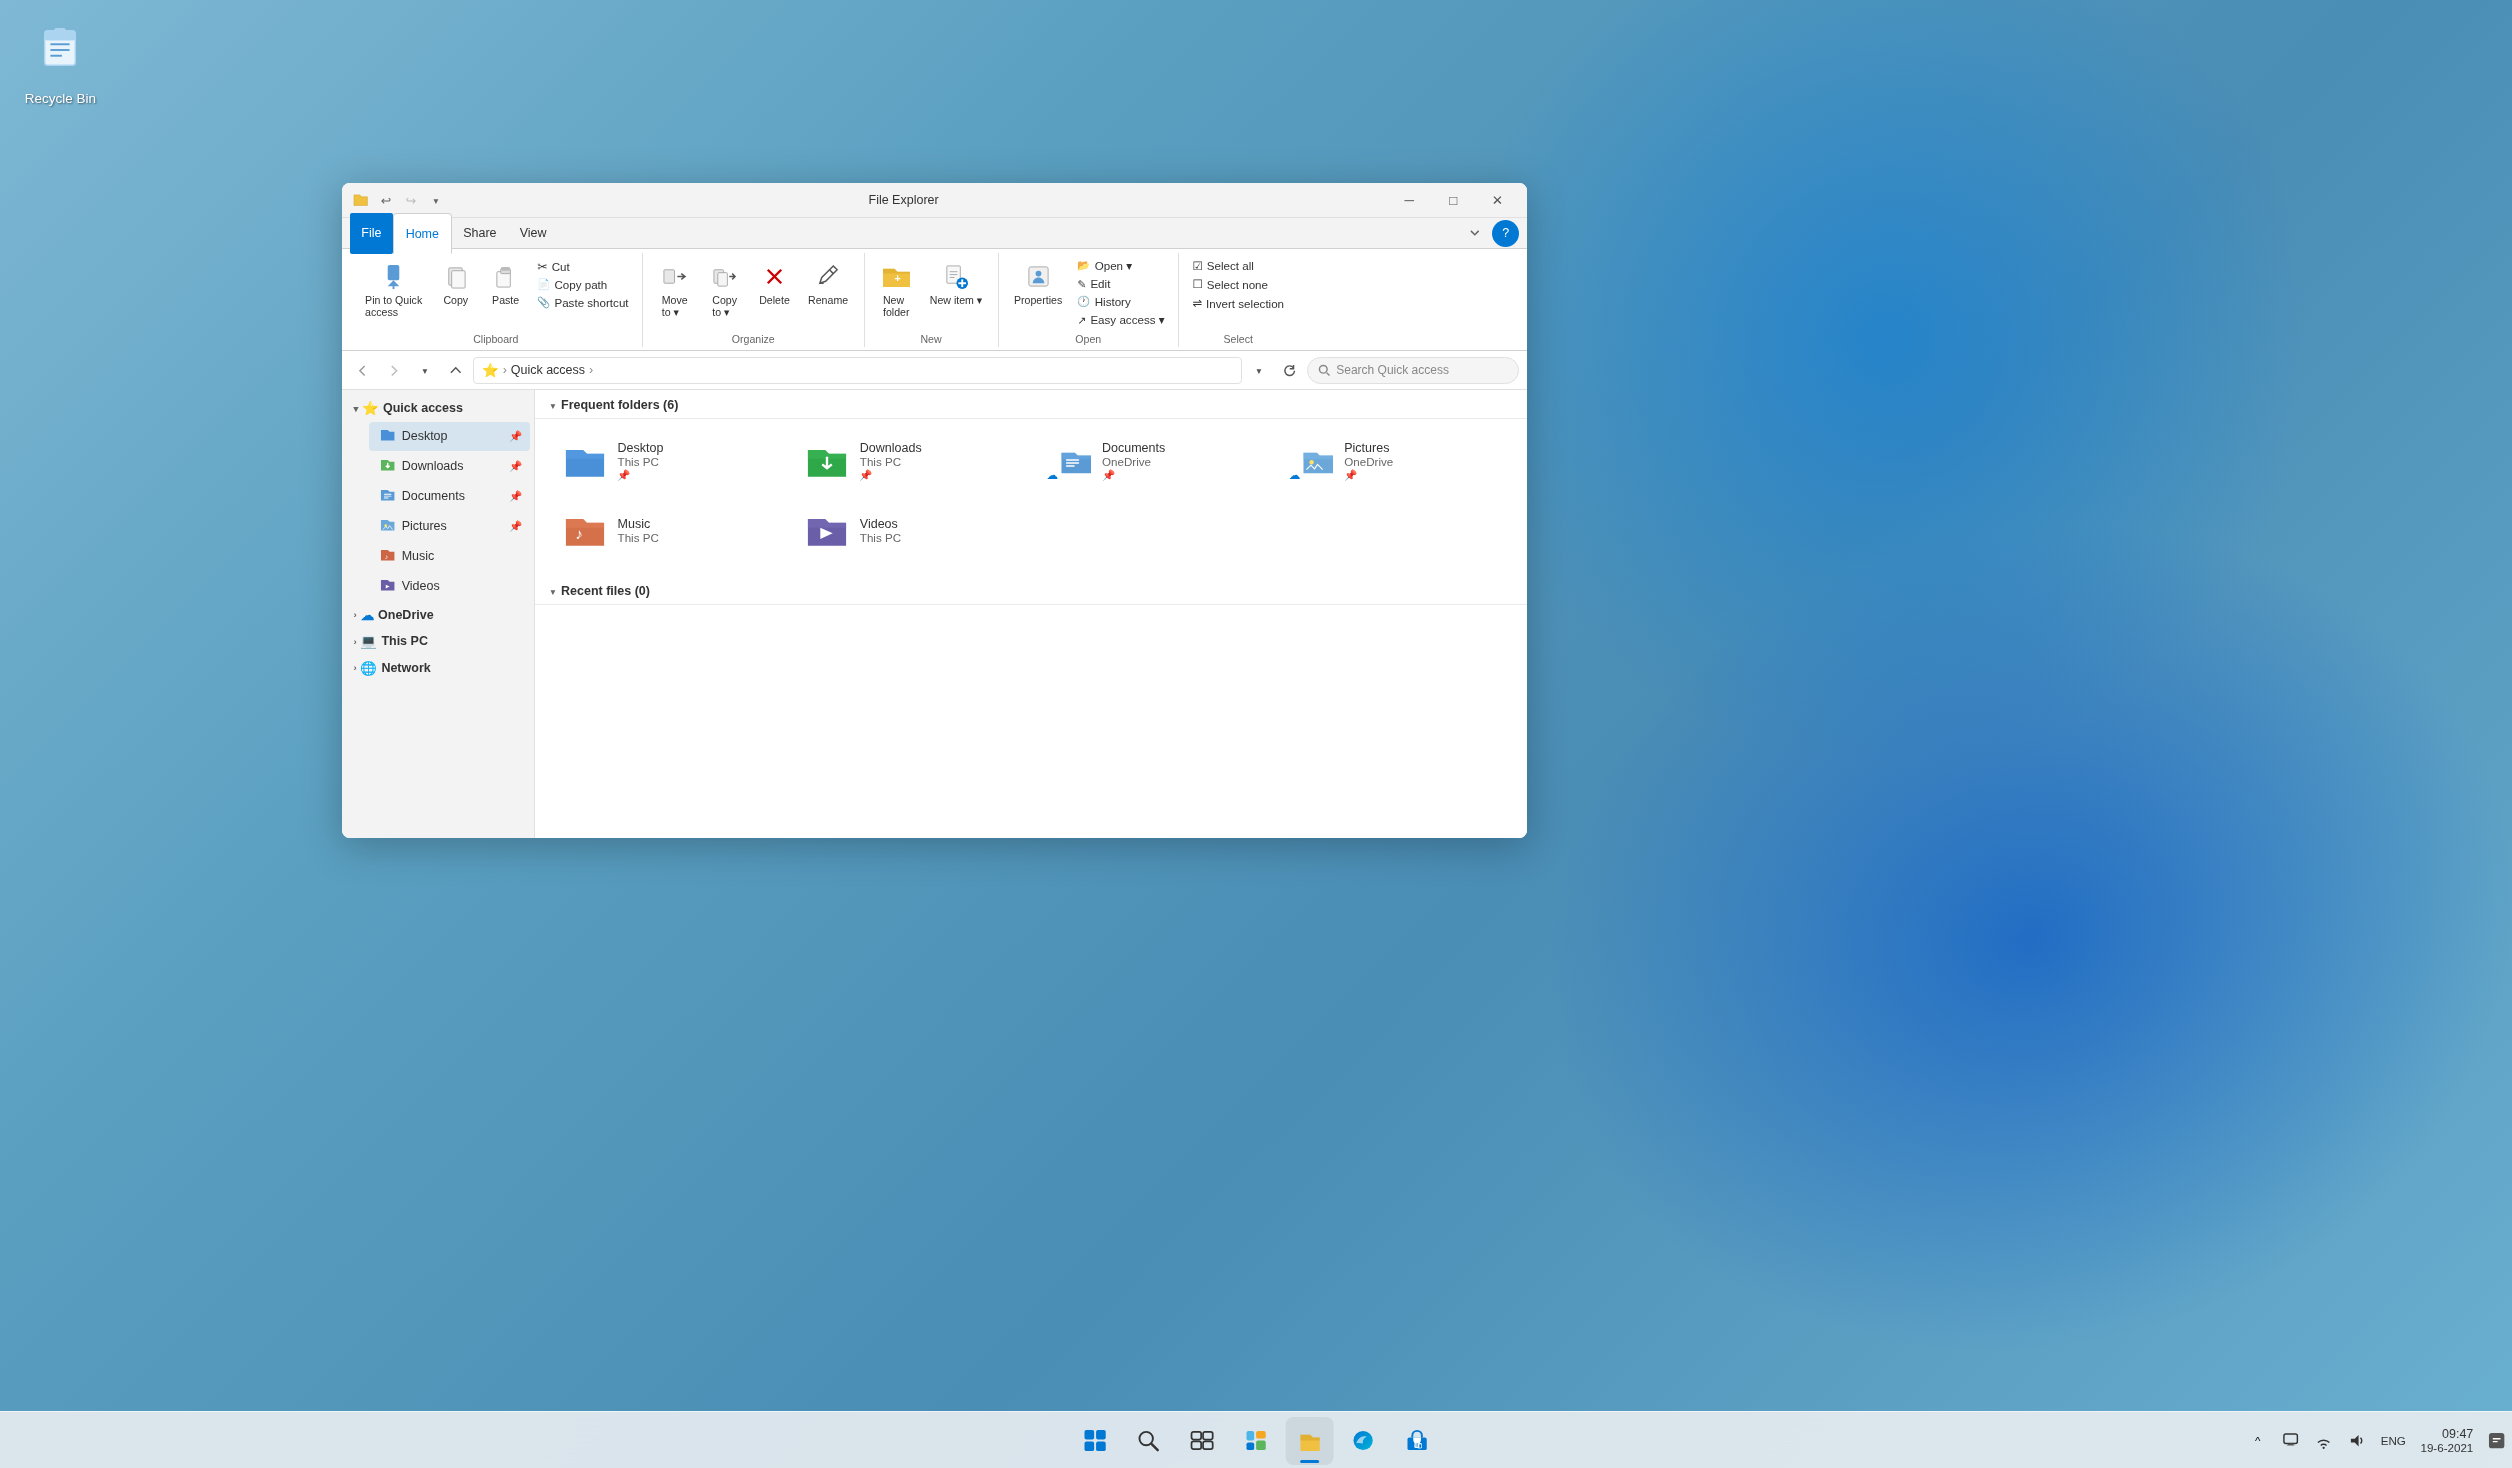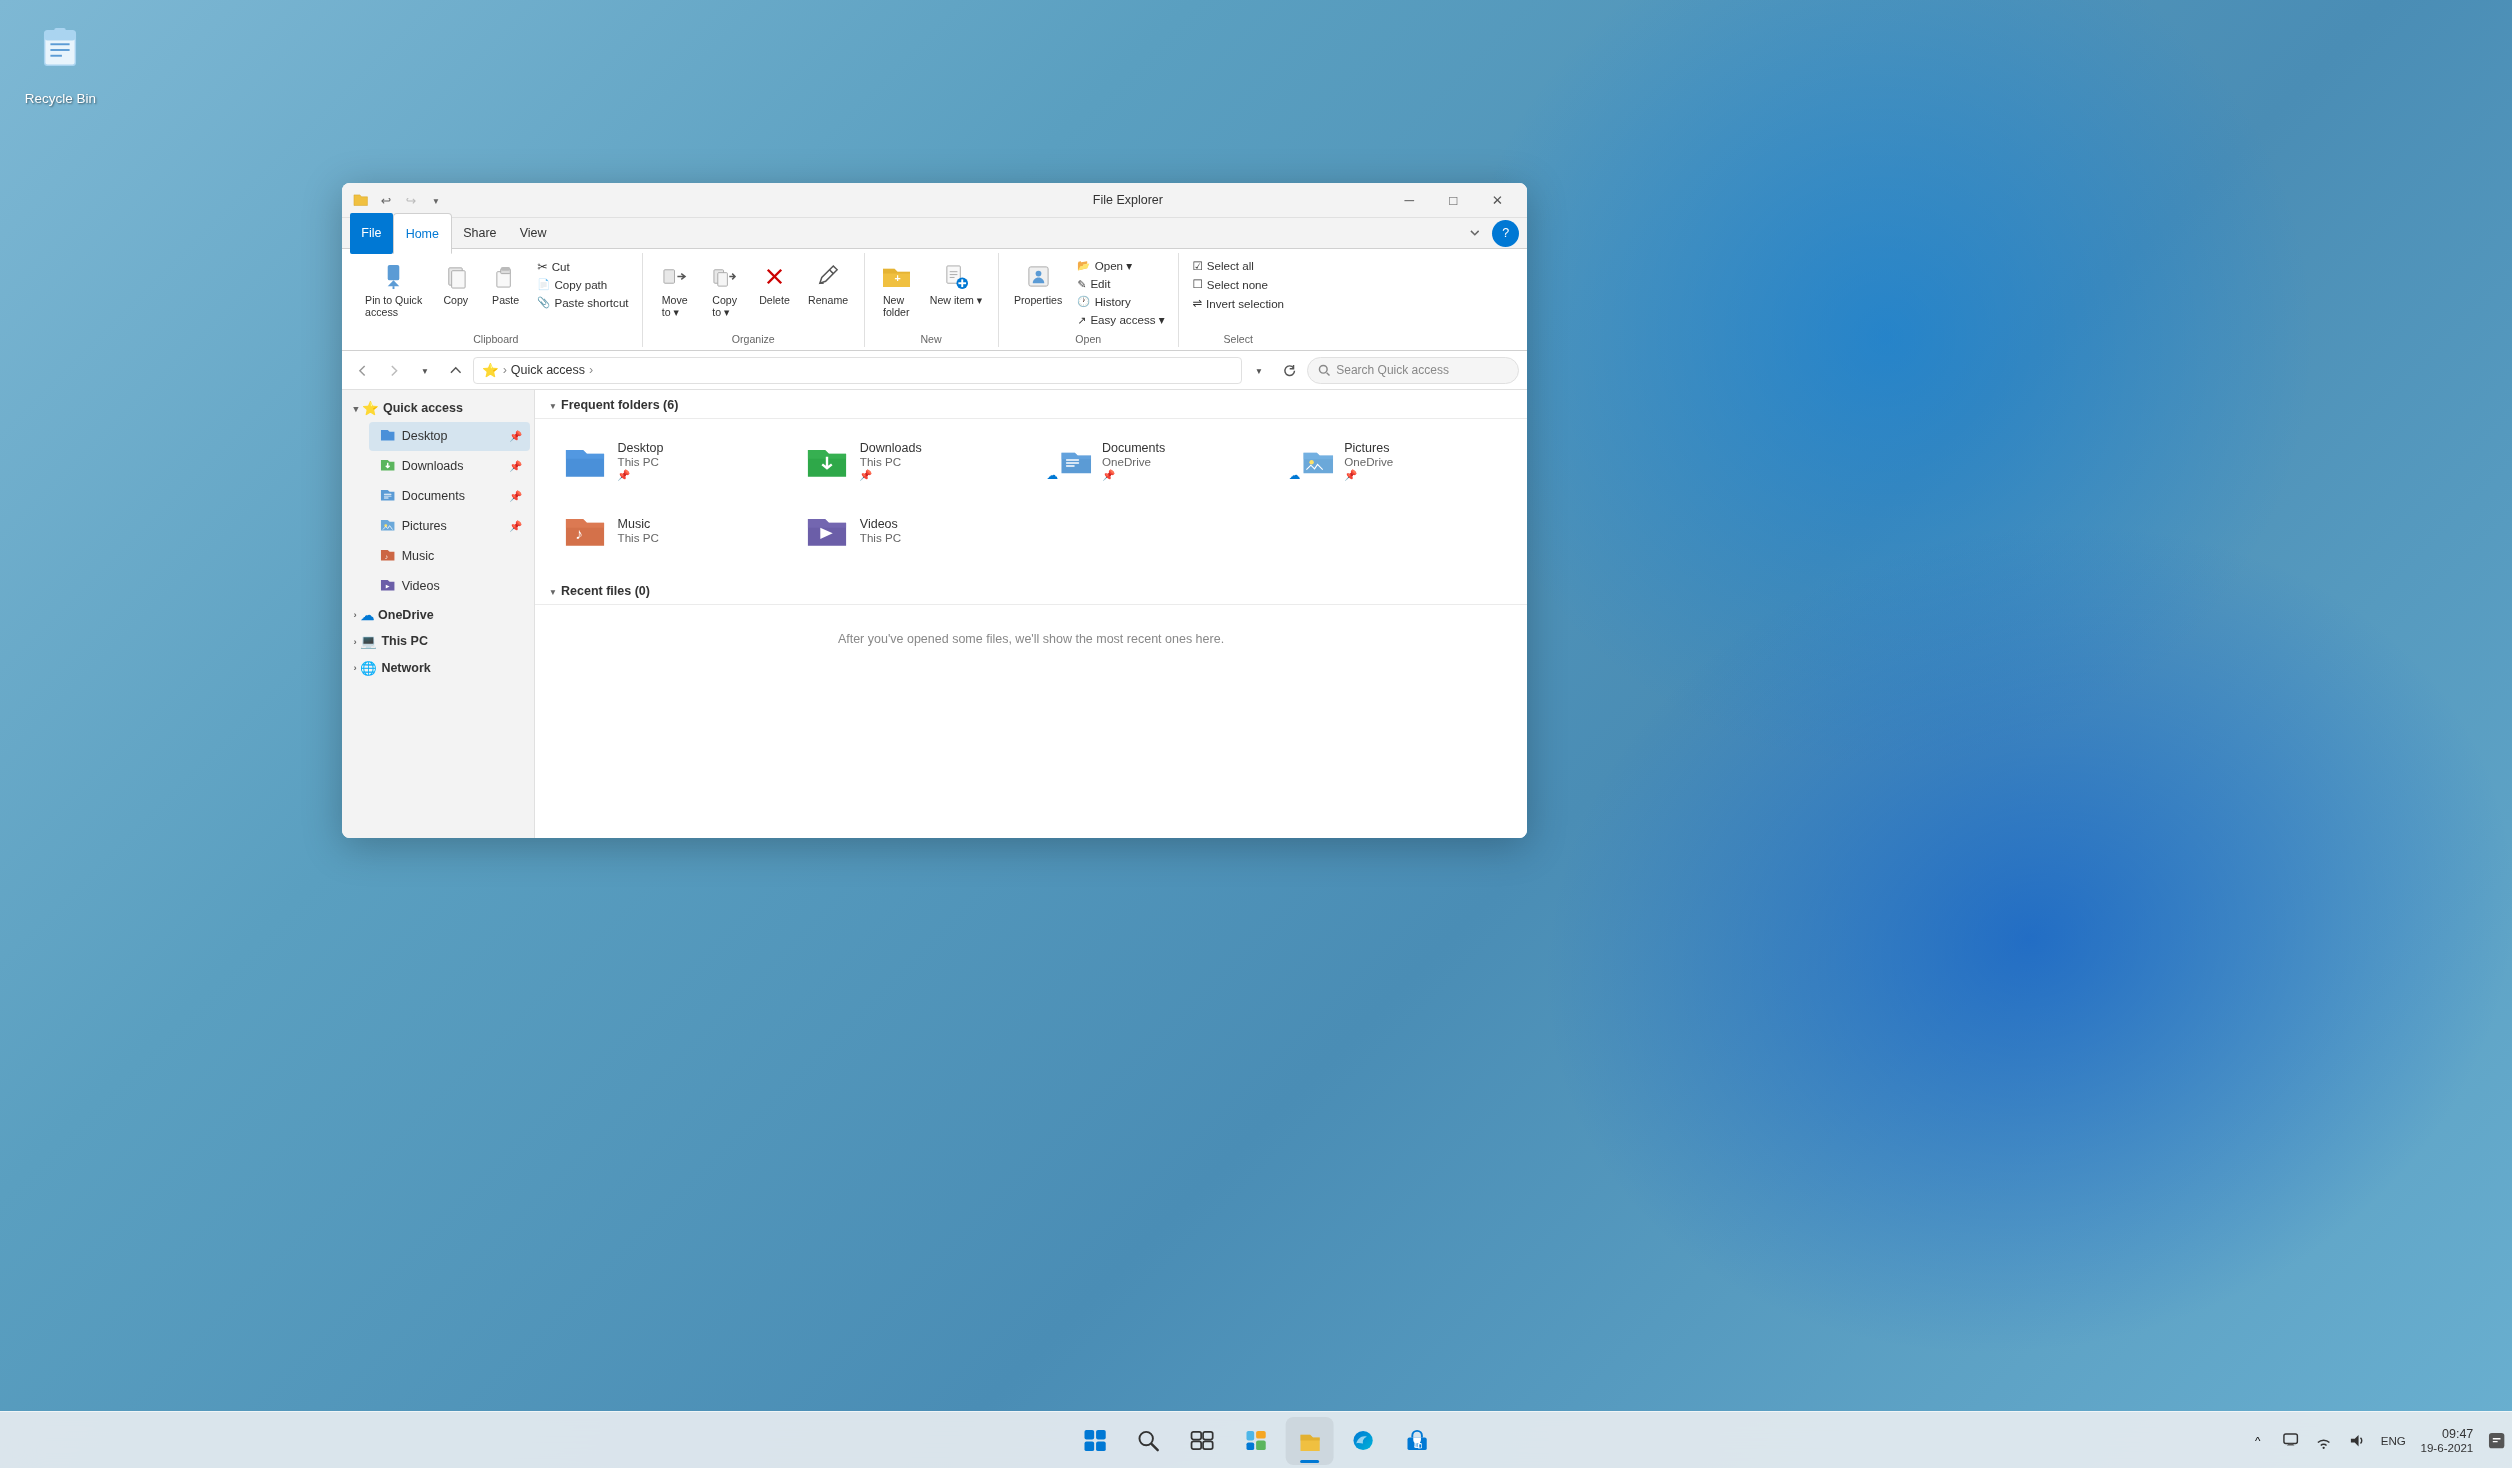--- a/index.html
+++ b/index.html
@@ -123,21 +123,20 @@
     .qat-btn {
       width: 23px; height: 23px;
       display: flex; align-items: center; justify-content: center;
       border-radius: 2.9px;
       cursor: pointer;
       color: #555;
       font-size: 11.6px;
     }
     .title-bar-title {
       flex: 1;
-      text-align: center;
       font-size: 12.5px;
       color: #333;
     }
     .title-bar-controls {
       display: flex;
       align-items: center;
     }
     .win-btn {
       width: 44px; height: 35px;
       display: flex; align-items: center; justify-content: center;
@@ -938,23 +937,20 @@
               <div class="folder-name">Videos</div>
               <div class="folder-location">This PC</div>
             </div>
           </div>
         </div>
 
         <div class="section-header" style="margin-top:3.9px;">
           <span class="section-chevron">▾</span>
           <span class="section-title">Recent files (0)</span>
         </div>
-        <div class="recent-section">
-          <span>After you've opened some files, we'll show the most recent ones here.</span>
-        </div>
       </div>
     </div>
 
   </div>
 
   <div class="taskbar">
     <div style="flex:1;"></div>
     <div class="taskbar-center">
 
       <div class="taskbar-btn">

